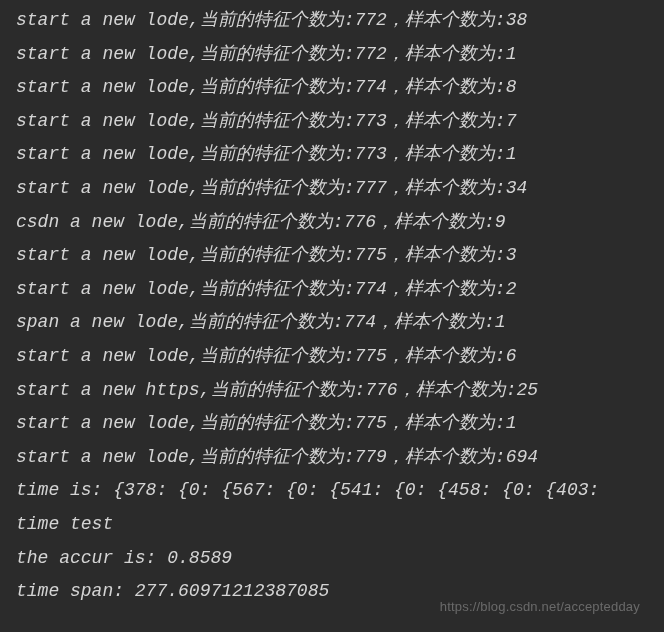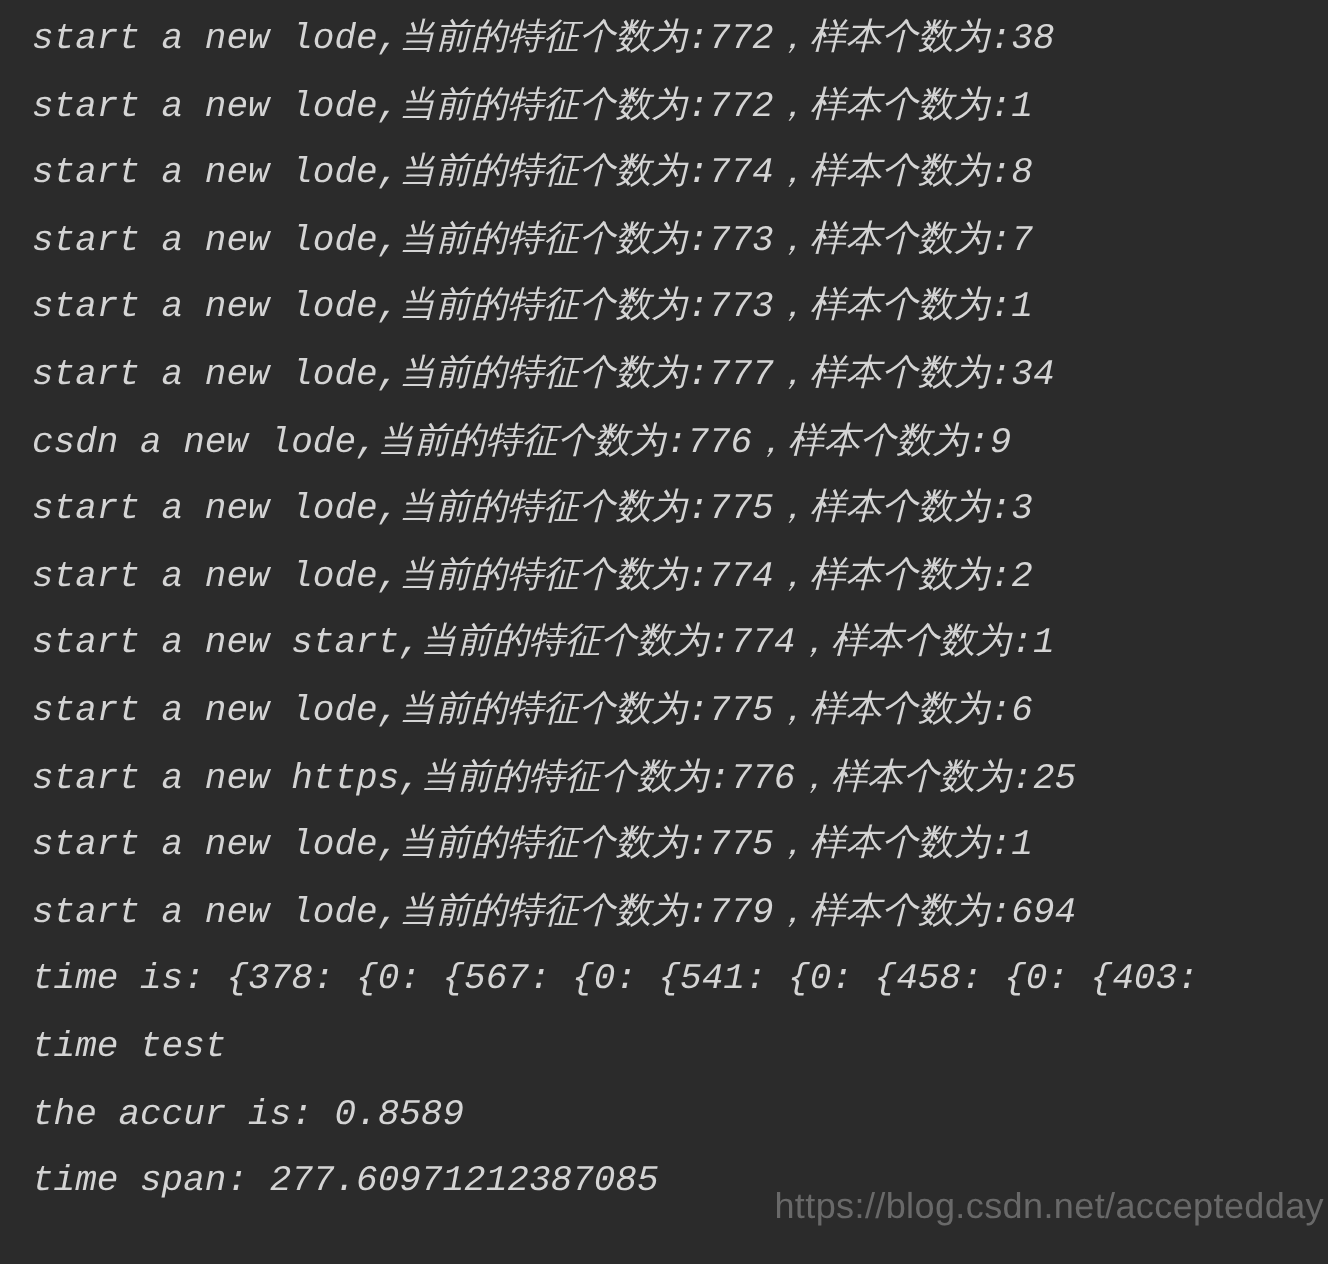--- a/index.html
+++ b/index.html
@@ -18,42 +18,42 @@
     padding: 4px 10px 4px 16px;
     line-height: 33.6px;
     white-space: nowrap;
   }
   .line {
     display: block;
     font-style: italic;
   }
   .watermark {
     position: absolute;
-    right: 2px;
+    right: 24px;
     bottom: 18px;
-    font-size: 18px;
+    font-size: 13px;
     color: rgba(220,220,220,0.35);
     font-family: Arial, sans-serif;
     letter-spacing: 0.2px;
   }
 </style>
 </head>
 <body>
 
 <div class="terminal" id="terminal">
     <div class="line">start a new lode,当前的特征个数为:772，样本个数为:38</div>
     <div class="line">start a new lode,当前的特征个数为:772，样本个数为:1</div>
     <div class="line">start a new lode,当前的特征个数为:774，样本个数为:8</div>
     <div class="line">start a new lode,当前的特征个数为:773，样本个数为:7</div>
     <div class="line">start a new lode,当前的特征个数为:773，样本个数为:1</div>
     <div class="line">start a new lode,当前的特征个数为:777，样本个数为:34</div>
     <div class="line">csdn a new lode,当前的特征个数为:776，样本个数为:9</div>
     <div class="line">start a new lode,当前的特征个数为:775，样本个数为:3</div>
     <div class="line">start a new lode,当前的特征个数为:774，样本个数为:2</div>
-    <div class="line">start a new start,当前的特征个数为:774，样本个数为:1</div>
+    <div class="line">span a new lode,当前的特征个数为:774，样本个数为:1</div>
     <div class="line">start a new lode,当前的特征个数为:775，样本个数为:6</div>
     <div class="line">start a new https,当前的特征个数为:776，样本个数为:25</div>
     <div class="line">start a new lode,当前的特征个数为:775，样本个数为:1</div>
     <div class="line">start a new lode,当前的特征个数为:779，样本个数为:694</div>
     <div class="line">time is: {378: {0: {567: {0: {541: {0: {458: {0: {403:</div>
     <div class="line">time test</div>
     <div class="line">the accur is: 0.8589</div>
     <div class="line">time span: 277.60971212387085</div>
   </div>
 

